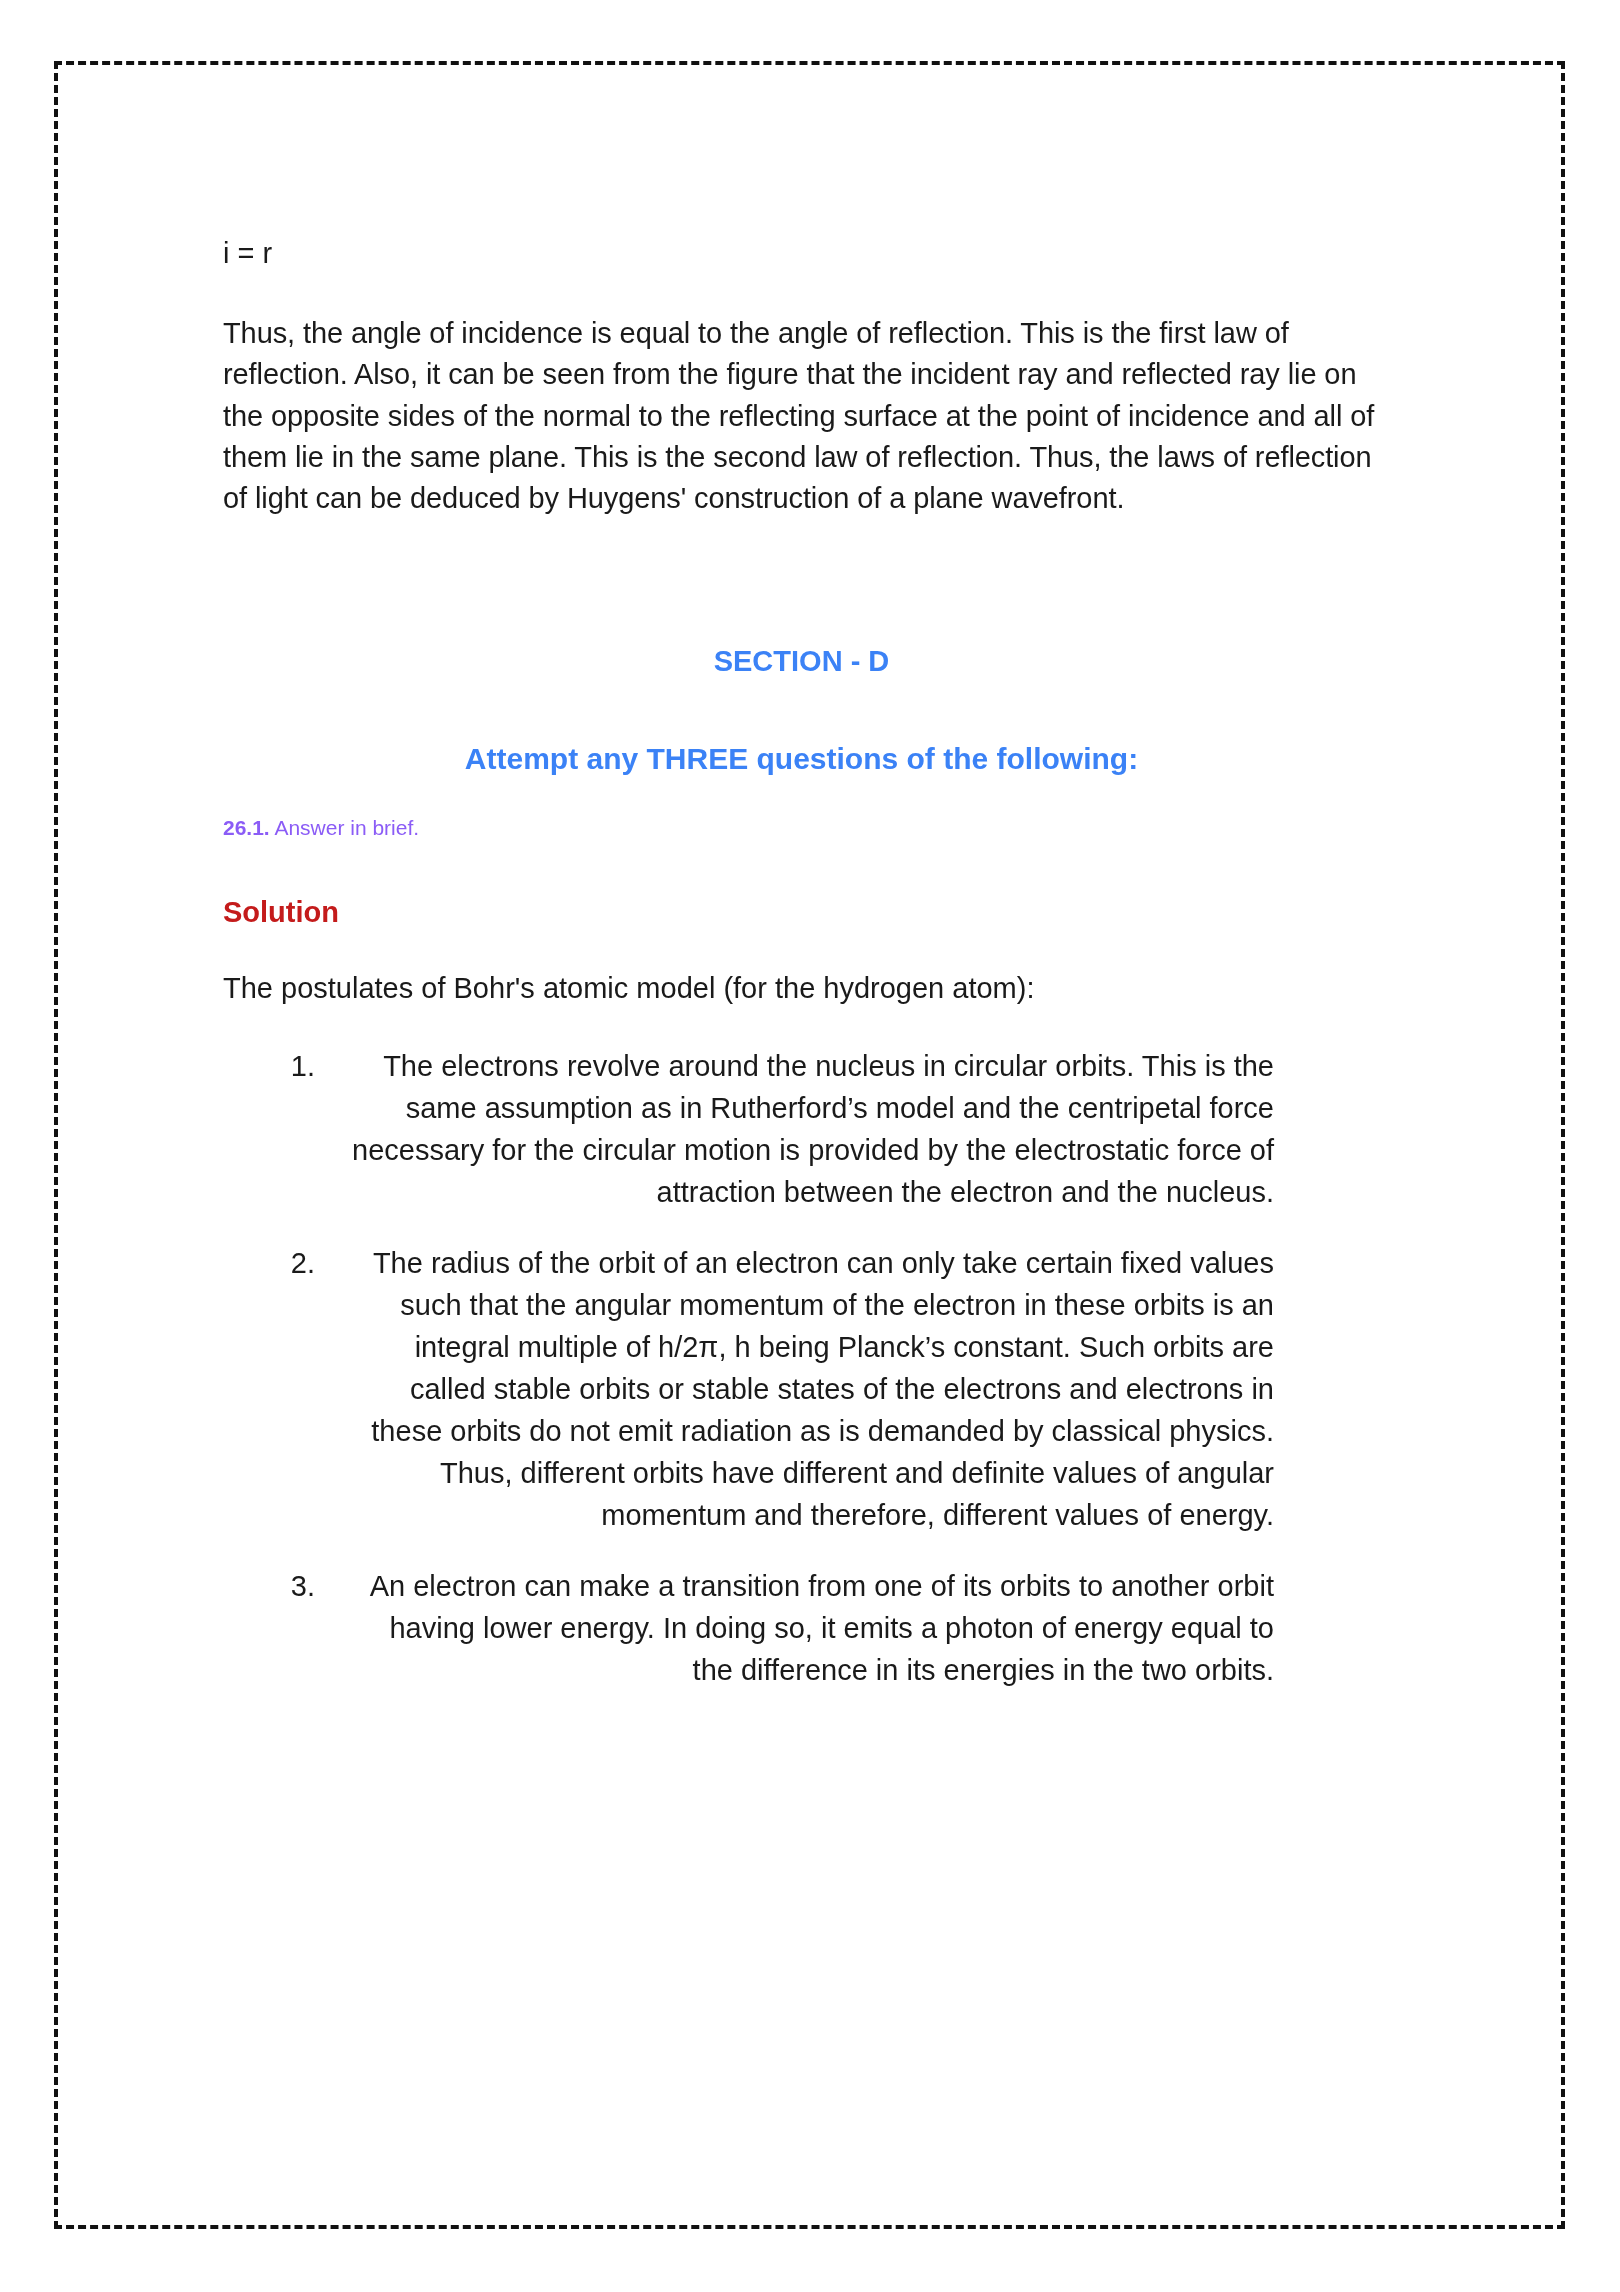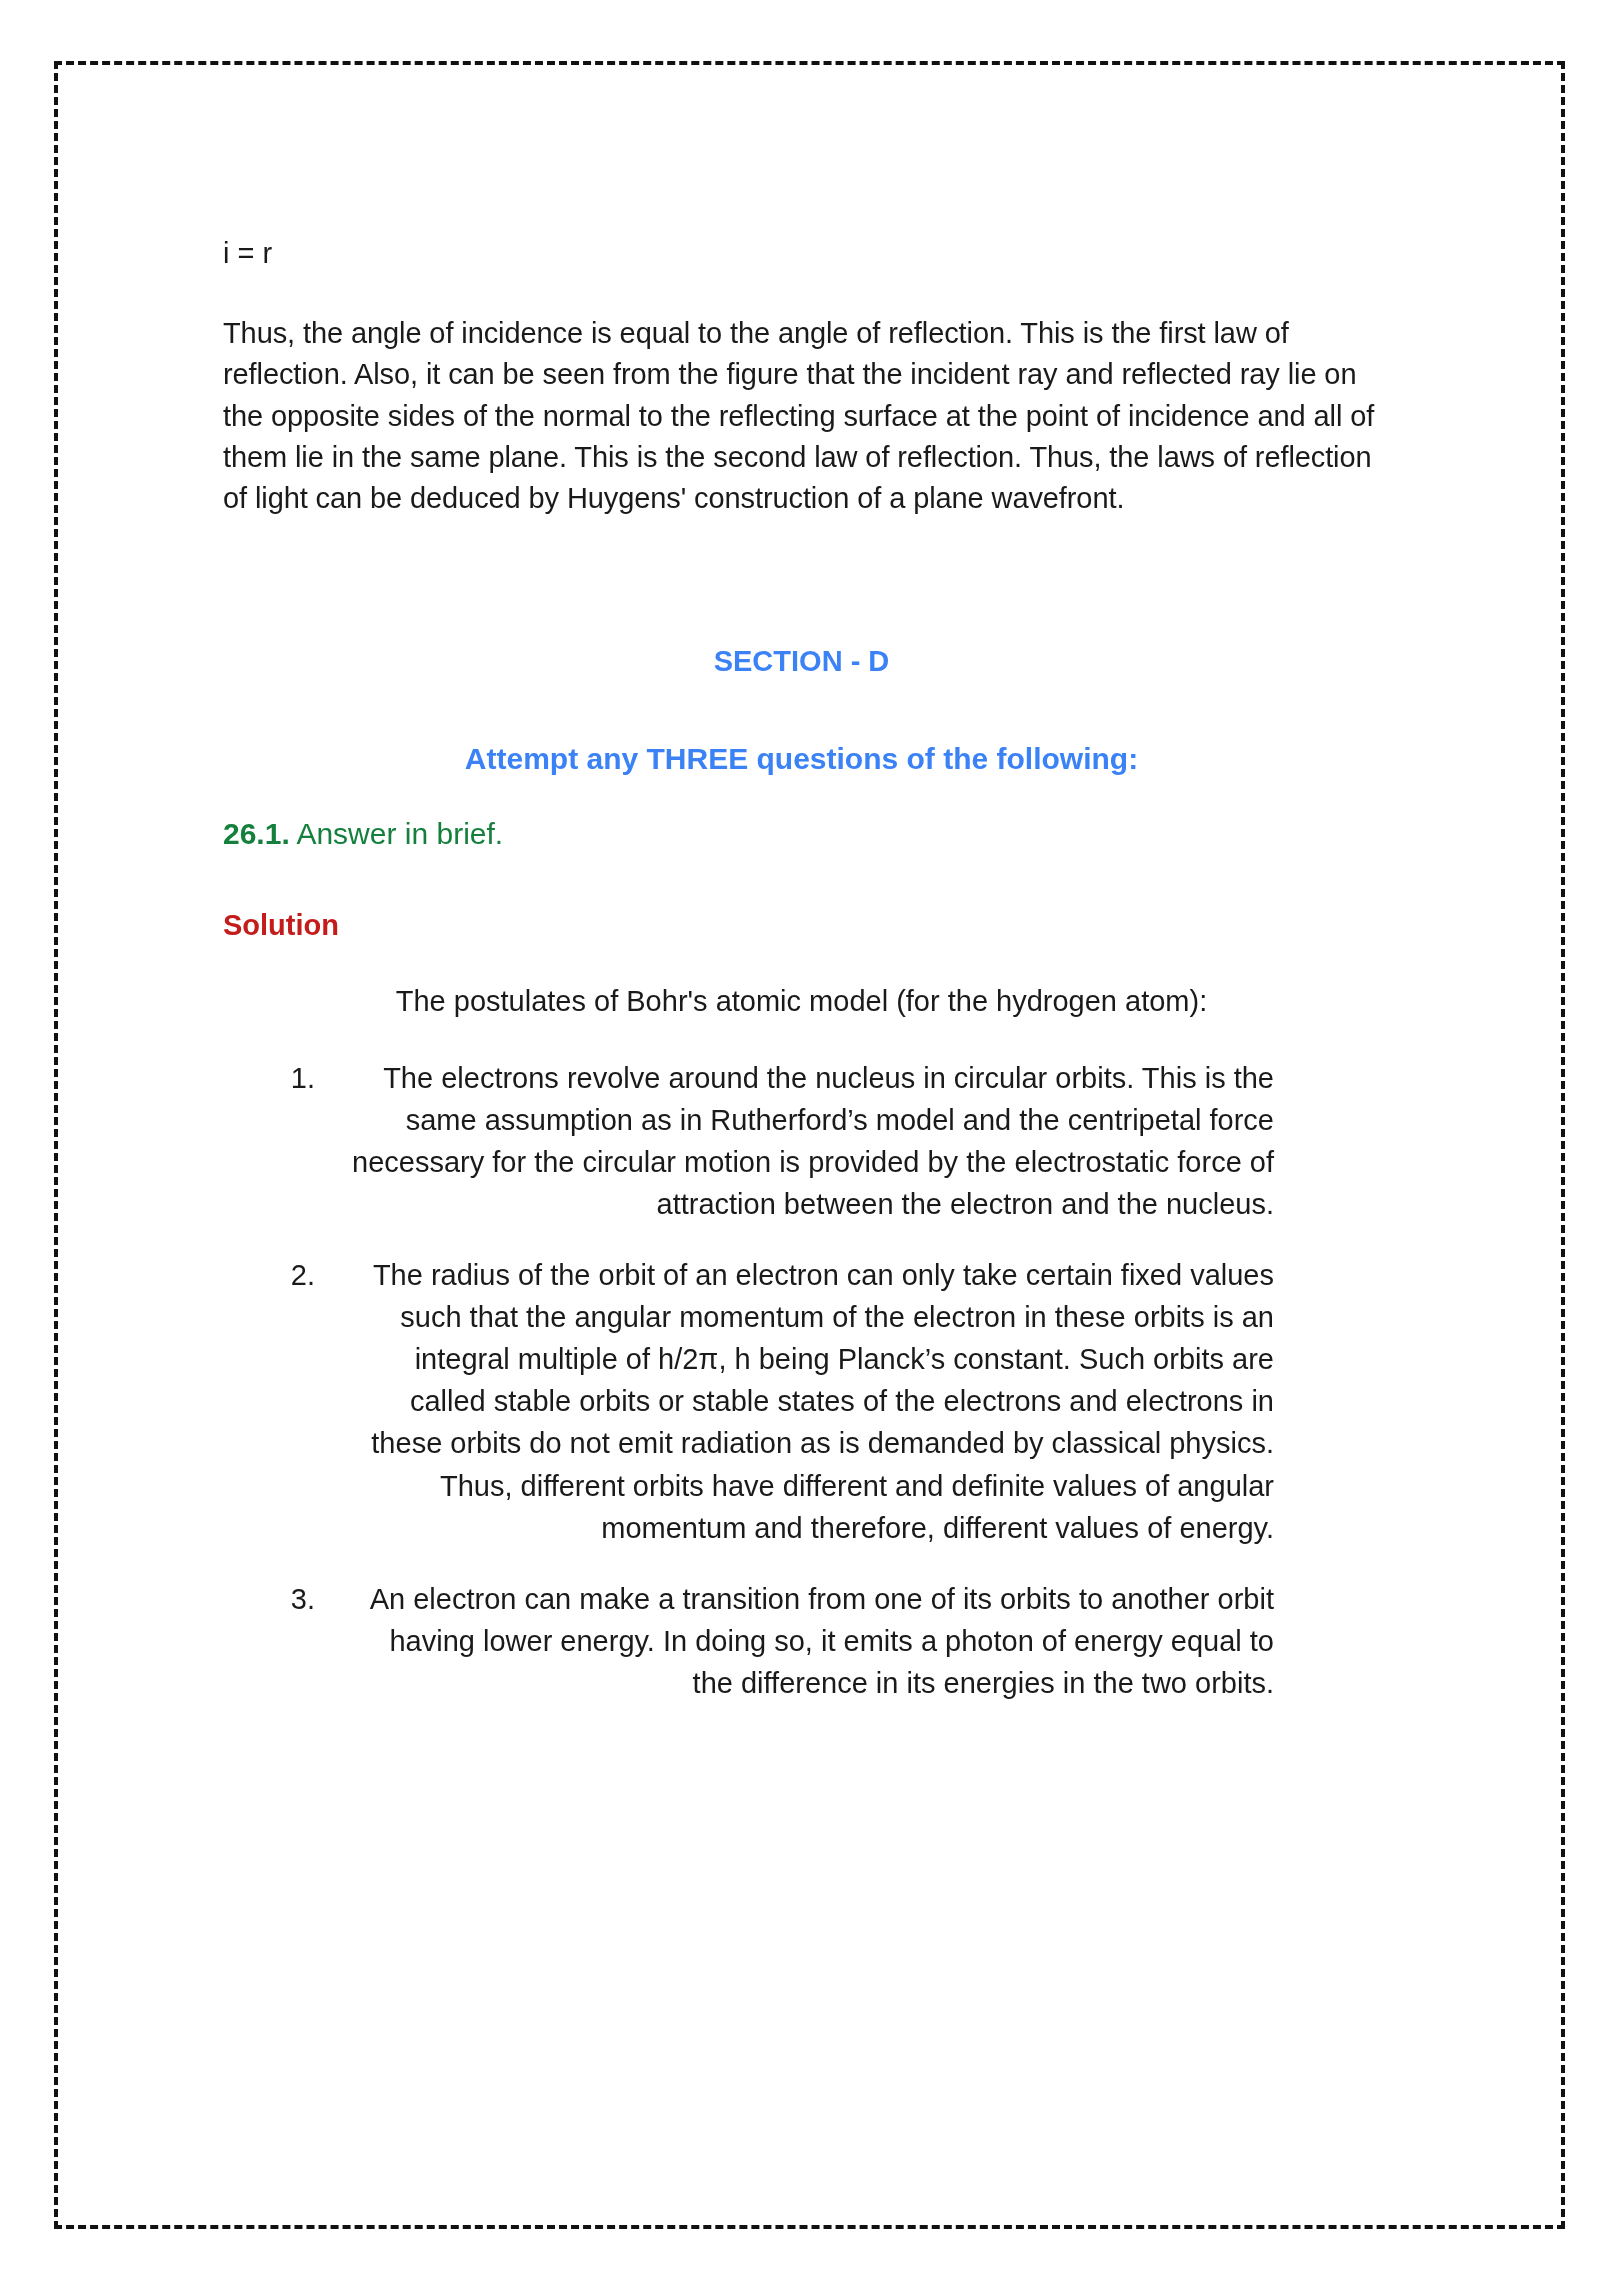--- a/index.html
+++ b/index.html
@@ -61,22 +61,22 @@
     font-size: 30px;
   }
   .qlabel {
     font-weight: bold;
     font-size: 30px;
     color: #111111;
     margin: 61px 0 0 0;
     line-height: 1.4;
   }
   .sublabel {
-    font-size: 30px;
-    color: #15803d;
+    font-size: 21px;
+    color: #8b5cf6;
     margin: 33px 0 0 0;
     line-height: 1.4;
   }
   .sublabel b { font-weight: bold; }
   .qtext {
     font-size: 29px;
     color: #1a1a1a;
     margin: 33px 0 0 0;
     line-height: 1.4;
   }
@@ -84,21 +84,20 @@
     font-size: 29px;
     font-weight: 600;
     margin: 50px 0 0 0;
     line-height: 1.4;
   }
   .sol-intro {
     font-size: 29px;
     color: #1a1a1a;
     margin: 35px 0 0 0;
     line-height: 1.4;
-    text-align: center;
   }
   ol.postulates {
     margin: 36px 0 0 0;
     padding: 0 0 0 100px;
     list-style: decimal;
     width: 1051px;
     box-sizing: border-box;
     text-align: right;
   }
   ol.postulates > li {

